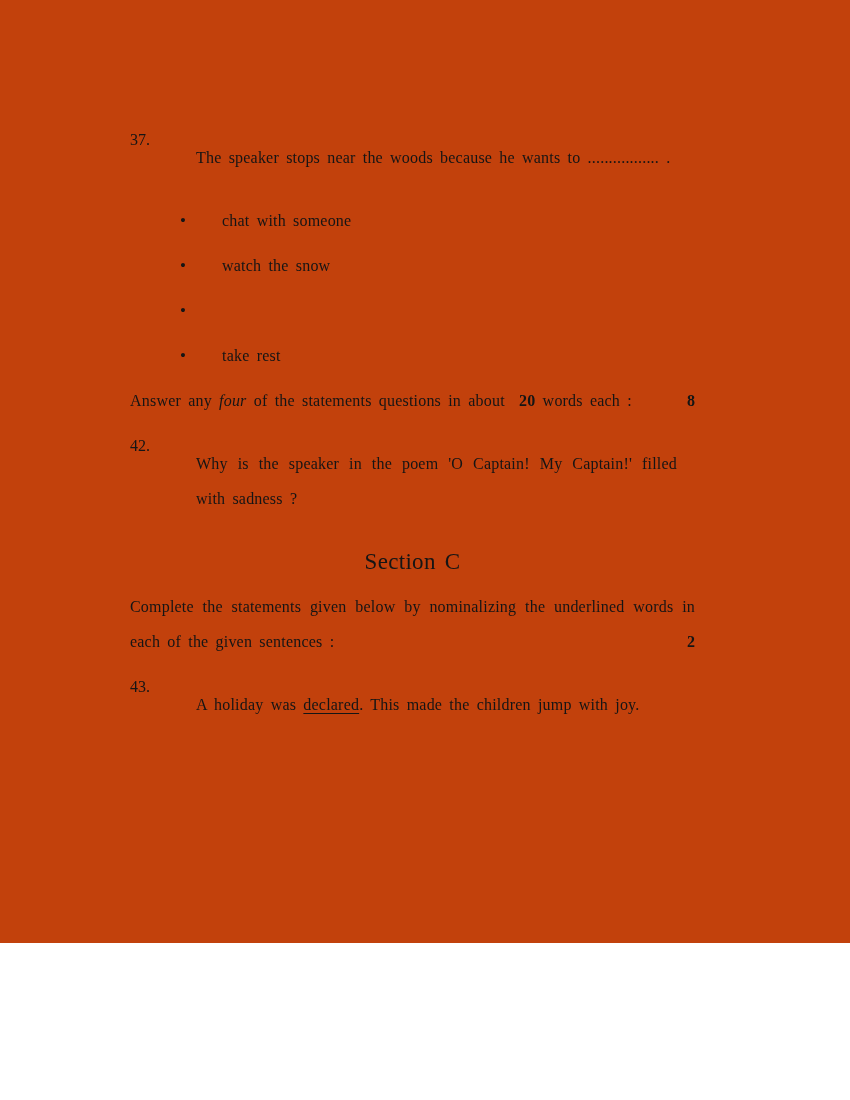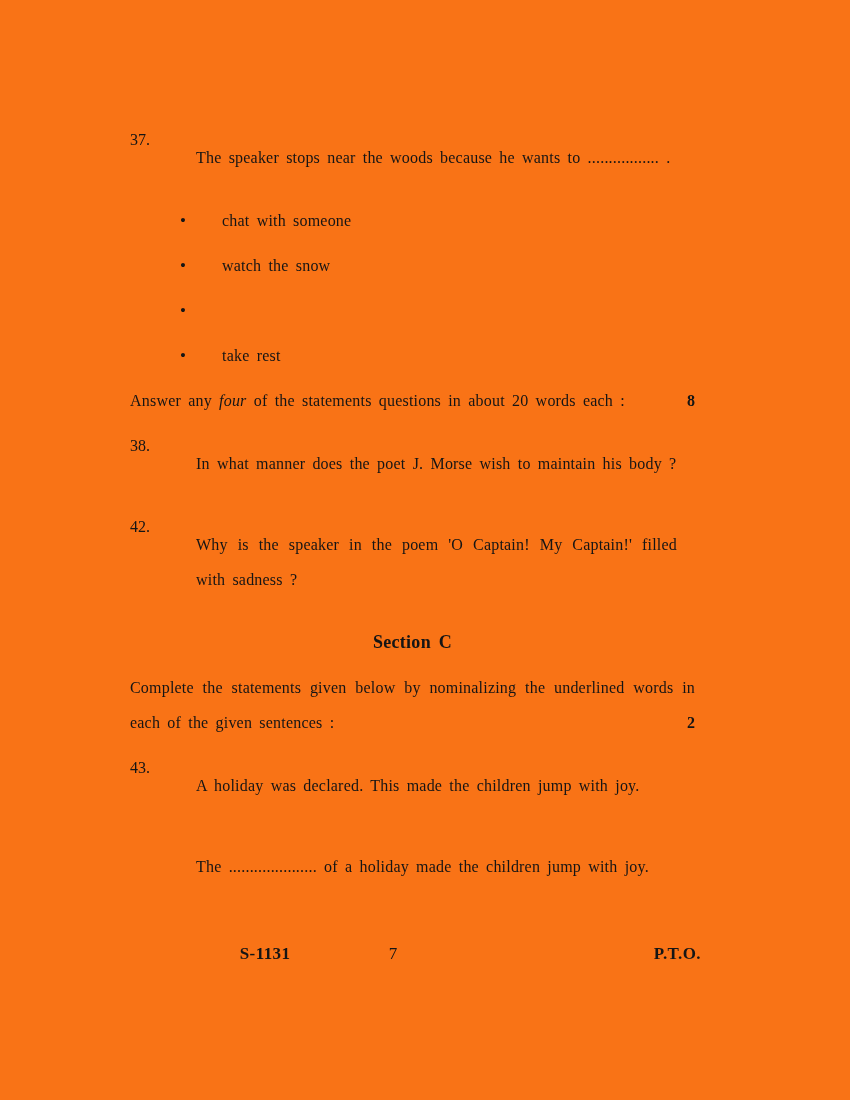--- a/index.html
+++ b/index.html
@@ -1,20 +1,20 @@
 <!DOCTYPE html>
 <html><head>
 <meta charset="utf-8">
 <style>
   html, body { margin: 0; padding: 0; background: #ffffff; }
   .page {
     position: relative;
     width: 850px;
-    height: 1100px;
-    background: #f97316;
+    height: 943px;
+    background: #c2410c;
     font-family: "Liberation Serif", "DejaVu Serif", serif;
     color: #151515;
     font-size: 16px;
     overflow: hidden;
   }
   .content {
     position: absolute;
     left: 130px;
     top: 122px;
     width: 565px;
@@ -55,30 +55,30 @@
   }
   .marks {
     position: absolute;
     right: 0;
     bottom: 0;
     line-height: 35px;
     font-weight: bold;
   }
   .section-title {
     text-align: center;
-    font-weight: bold;
-    font-size: 18px;
+    font-weight: normal;
+    font-size: 23px;
     line-height: 35px;
     margin: 0 0 10px 0;
     letter-spacing: 0.3px;
     word-spacing: 3px;
   }
-  .underlined { text-underline-offset: 3px; }
+  .underlined { text-decoration: underline; text-underline-offset: 3px; }
   em { font-style: italic; }
-  strong { font-weight: normal; }
+  strong { font-weight: bold; margin-left: 7px; }
   .footer {
     position: absolute;
     left: 85px;
     top: 944px;
     width: 616px;
     display: flex;
     font-size: 17px;
   }
   .f-left  { flex: 1; text-align: right;  font-weight: bold; letter-spacing: 0.4px; }
   .f-center{ flex: 1; text-align: center; }
@@ -113,43 +113,35 @@
         </li>
       </ul>
     </section>
 
     <div class="instruction">
       <p class="itext"><span>Answer any </span><em>four</em><span> of the statements questions in about </span><strong>20</strong><span> words each :</span></p>
       <span class="marks">8</span>
     </div>
 
     <div class="qrow">
-      <span class="qnum">38.</span>
-      <p class="qtext">In what manner does the poet J. Morse wish to maintain his body ?</p>
-    </div>
-    <div class="qrow">
       <span class="qnum">42.</span>
       <p class="qtext">Why is the speaker in the poem 'O Captain! My Captain!' filled with sadness ?</p>
     </div>
 
     <h2 class="section-title">Section C</h2>
 
     <div class="instruction">
       <p class="itext">Complete the statements given below by nominalizing the underlined words in each of the given sentences :</p>
       <span class="marks">2</span>
     </div>
 
     <div class="qrow">
       <span class="qnum">43.</span>
       <p class="qtext"><span>A holiday was </span><span class="underlined">declared</span><span>. This made the children jump with joy.</span></p>
     </div>
-    <div class="qrow">
-      <span class="qnum"></span>
-      <p class="qtext">The ..................... of a holiday made the children jump with joy.</p>
-    </div>
 
   </main>
 
   <footer class="footer">
     <span class="f-left">S-1131</span>
     <span class="f-center">7</span>
     <span class="f-right">P.T.O.</span>
   </footer>
 </div>
 

